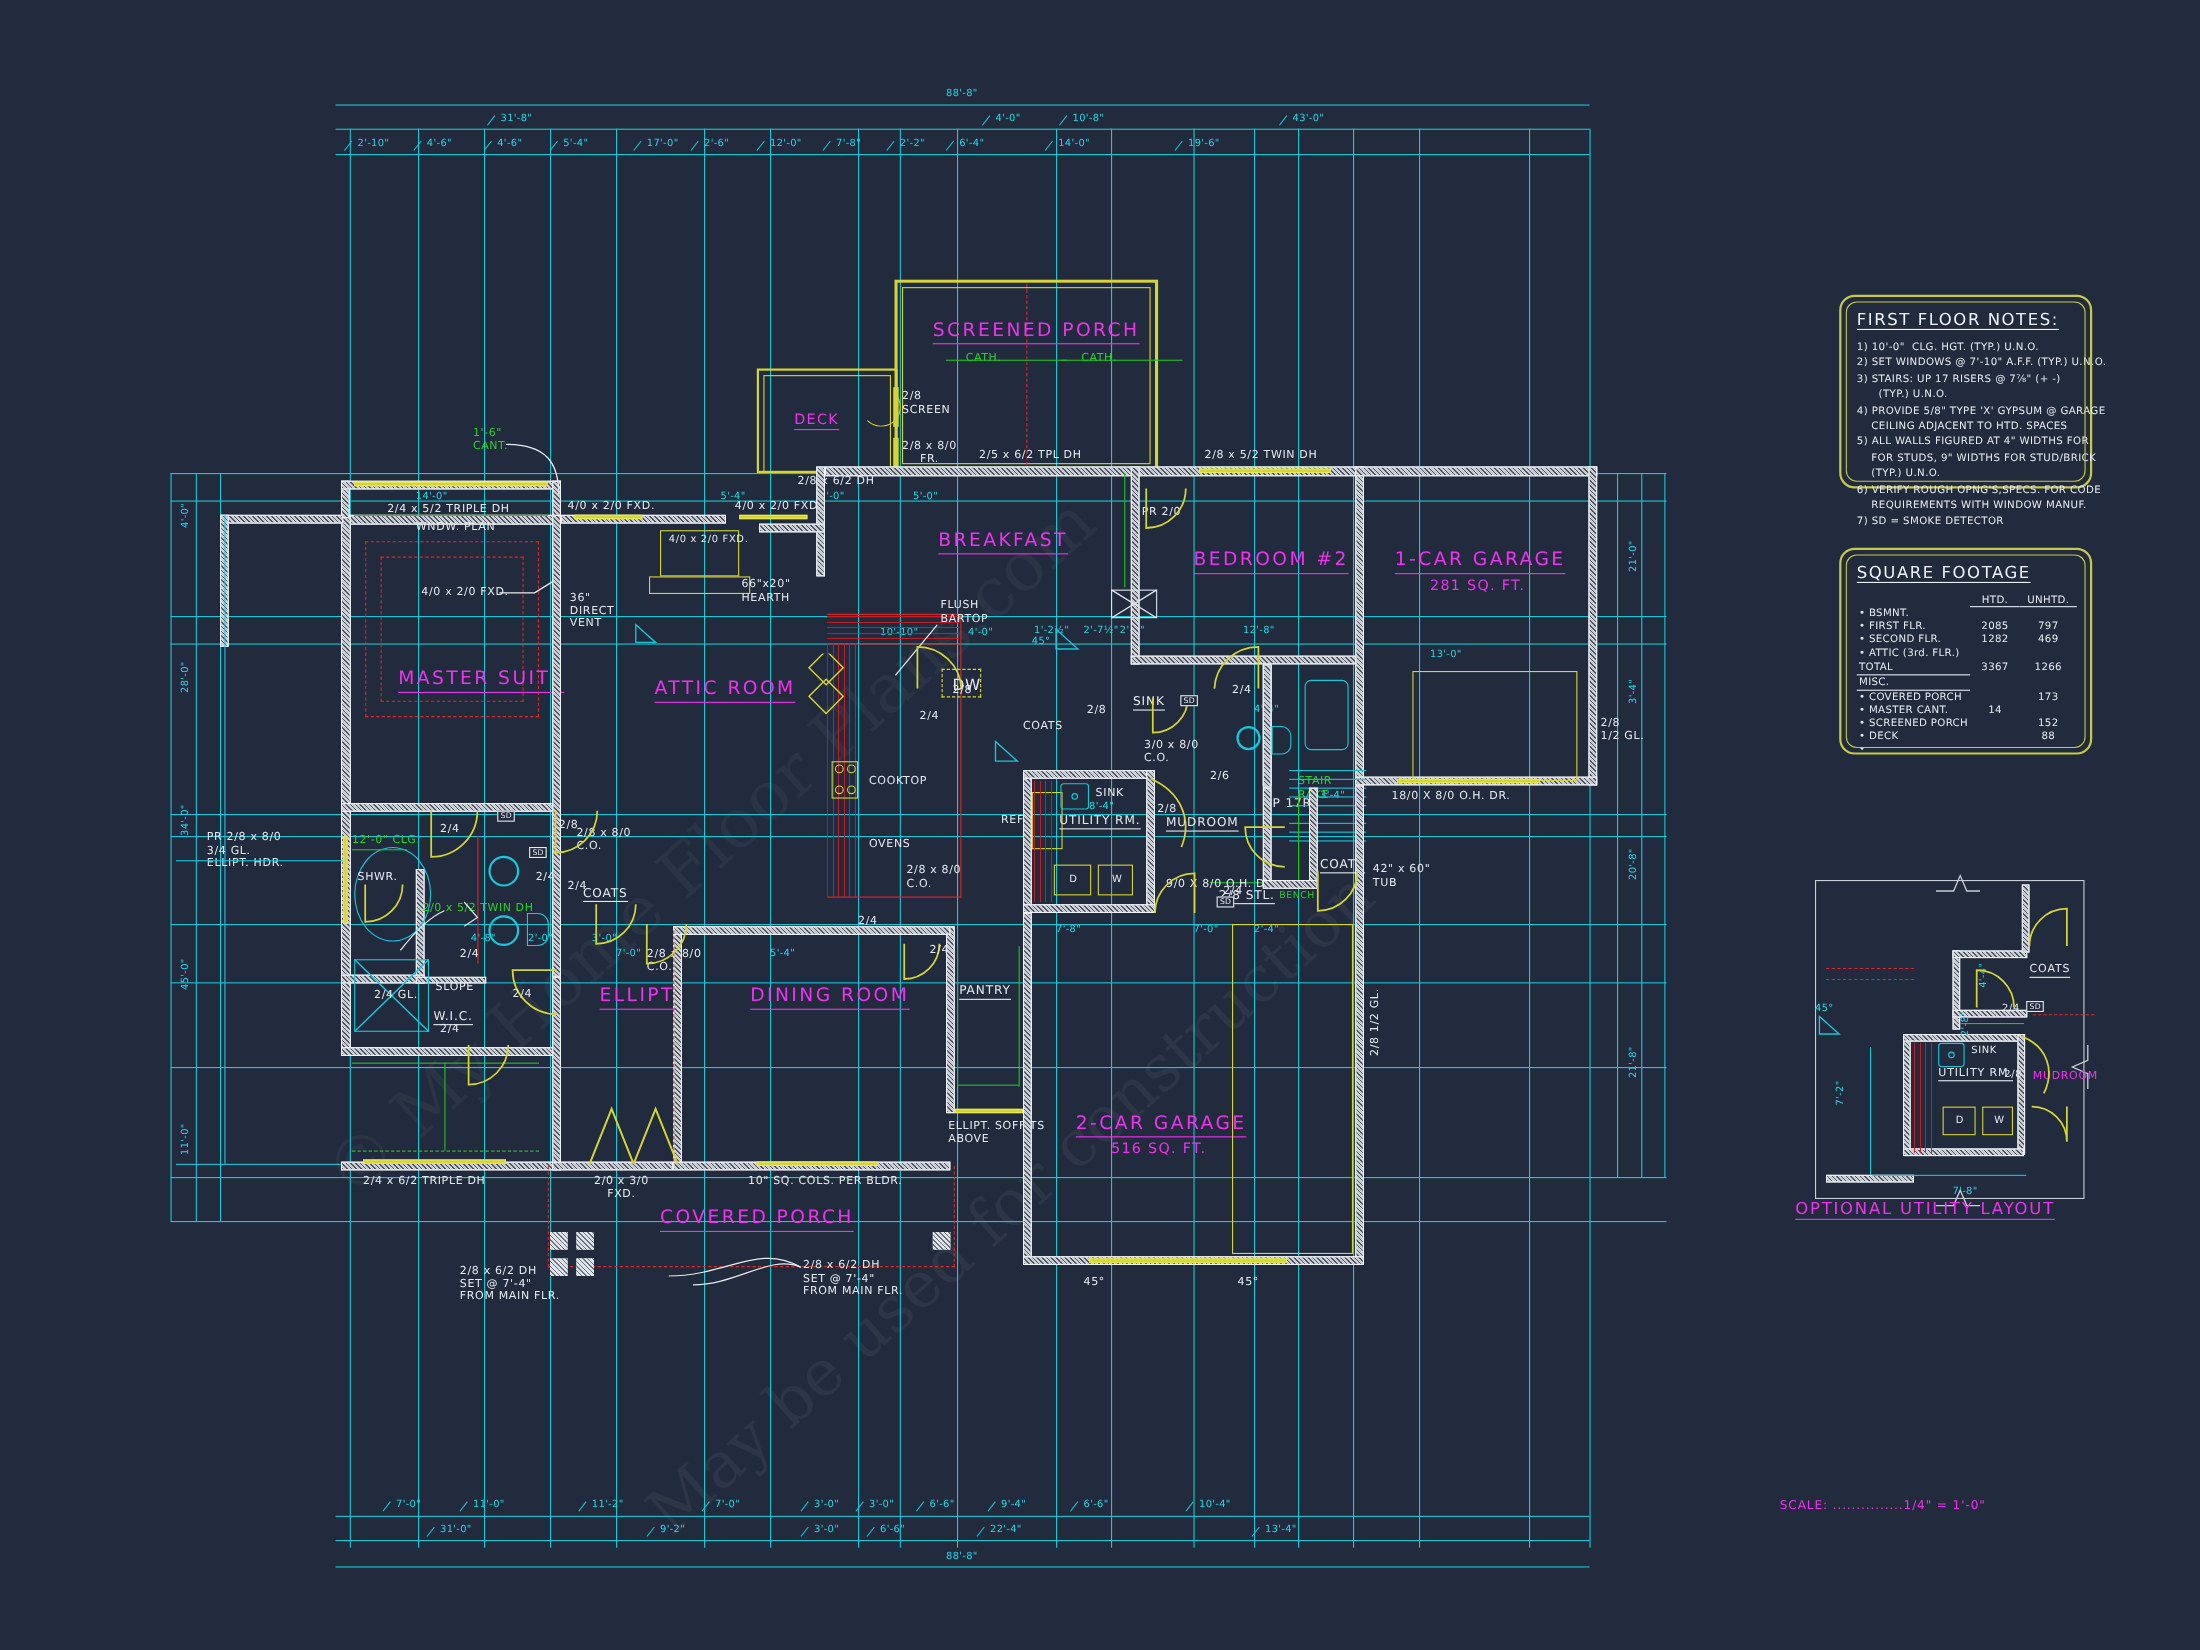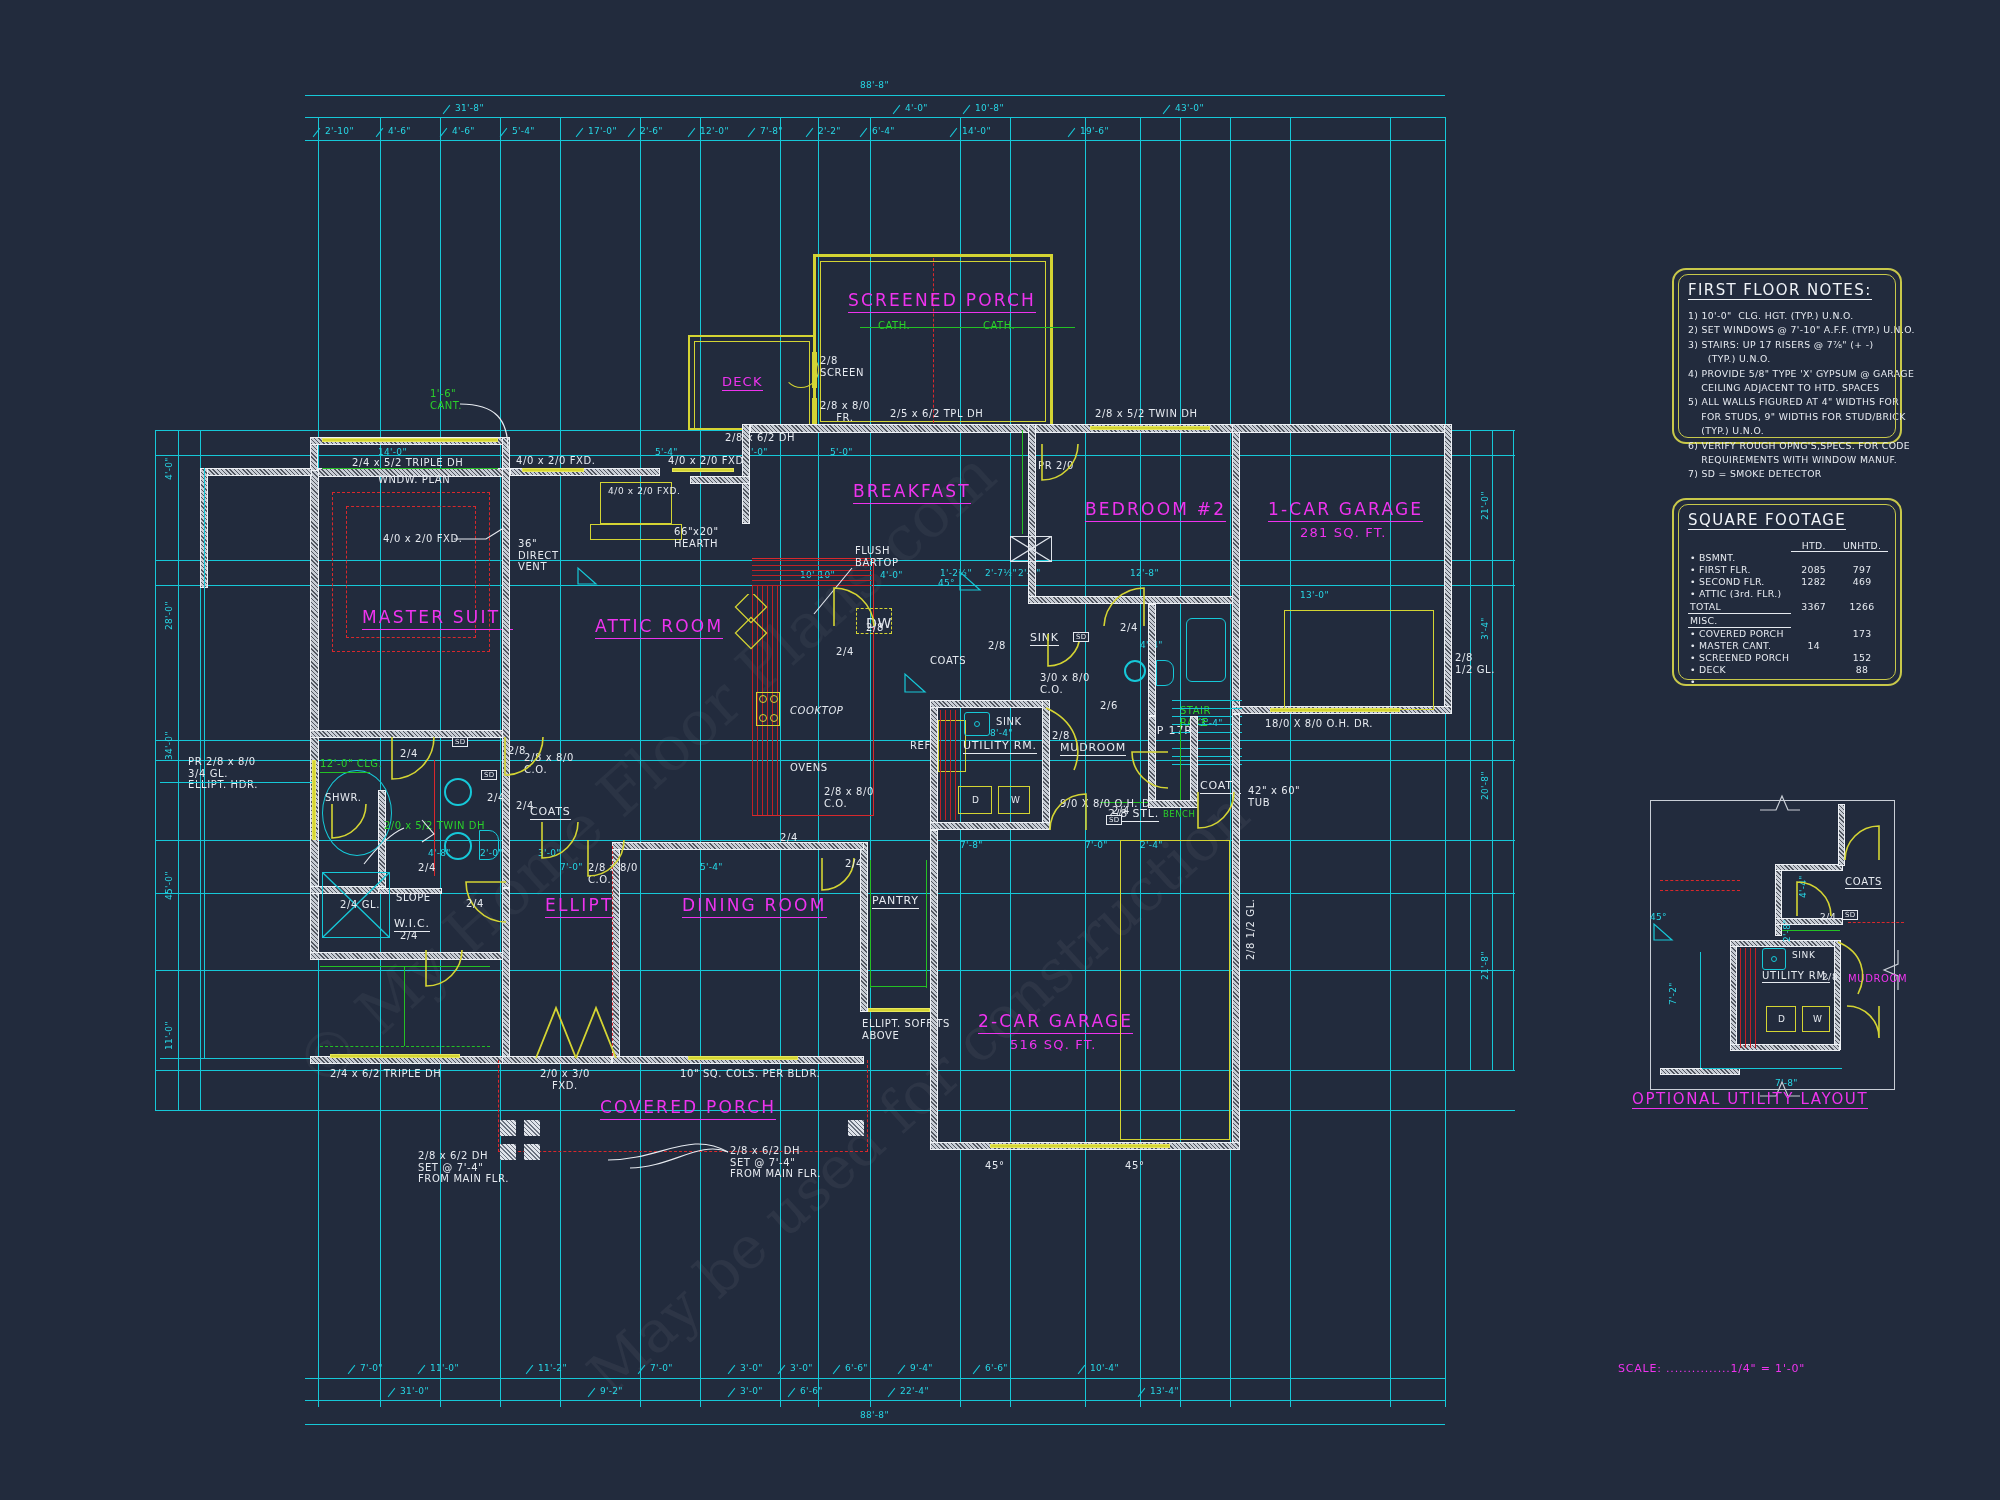--- a/index.html
+++ b/index.html
@@ -443,21 +443,21 @@
   <div class="lbl note" style="left:668px;top:455px;">4/0 x 2/0 FXD.</div>
 
   <div class="hatch-red-v" style="left:752px;top:585px;width:28px;height:230px;"></div>
   <div class="hatch-red" style="left:752px;top:560px;width:120px;height:26px;"></div>
   <div class="abs" style="left:752px;top:558px;width:122px;height:258px;border:1.5px solid #d8282c;border-left:none;"></div>
   <div class="rect-y" style="left:756px;top:692px;width:24px;height:34px;"></div>
   <div class="circ" style="left:759px;top:695px;width:8px;height:8px;border-width:1px;border-color:#d4d433;"></div>
   <div class="circ" style="left:770px;top:695px;width:8px;height:8px;border-width:1px;border-color:#d4d433;"></div>
   <div class="circ" style="left:759px;top:714px;width:8px;height:8px;border-width:1px;border-color:#d4d433;"></div>
   <div class="circ" style="left:770px;top:714px;width:8px;height:8px;border-width:1px;border-color:#d4d433;"></div>
-  <div class="lbl note" style="left:790px;top:705px;font-style:italic;">COOKTOP</div>
+  <div class="lbl note" style="left:790px;top:705px;">COOKTOP</div>
   <div class="lbl note" style="left:790px;top:762px;">OVENS</div>
 
   <div class="rect-y" style="left:856px;top:608px;width:36px;height:26px;border-style:dashed;"></div>
   <div class="lbl note" style="left:866px;top:615px;font-size:14px;">DW</div>
   <div class="lbl note" style="left:855px;top:545px;white-space:pre;">FLUSH
 BARTOP</div>
   <svg class="abs" style="left:812px;top:558px;width:60px;height:60px;" viewBox="0 0 60 60">
       <path d="M2 56 L40 10" stroke="#e6eaf0" fill="none" stroke-width="1.1"></path>
     </svg>
 

